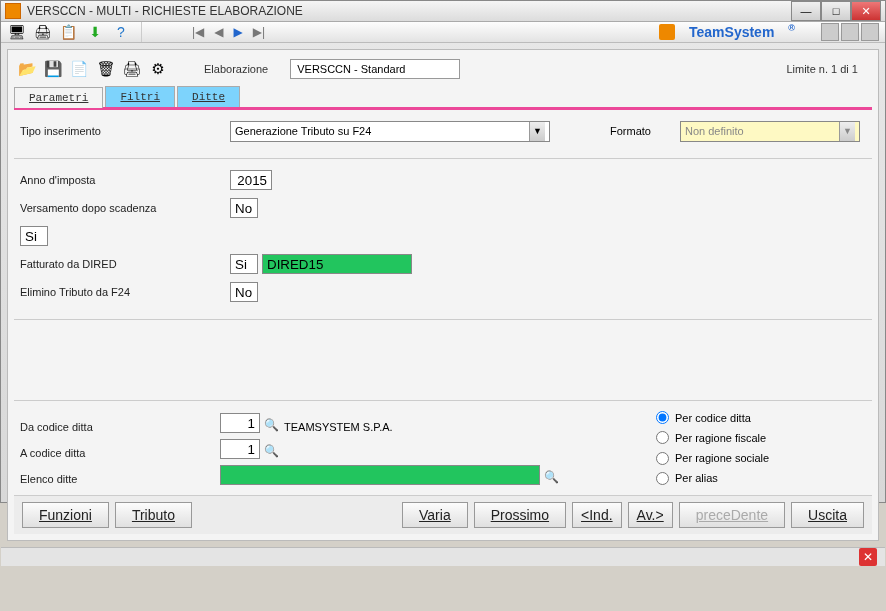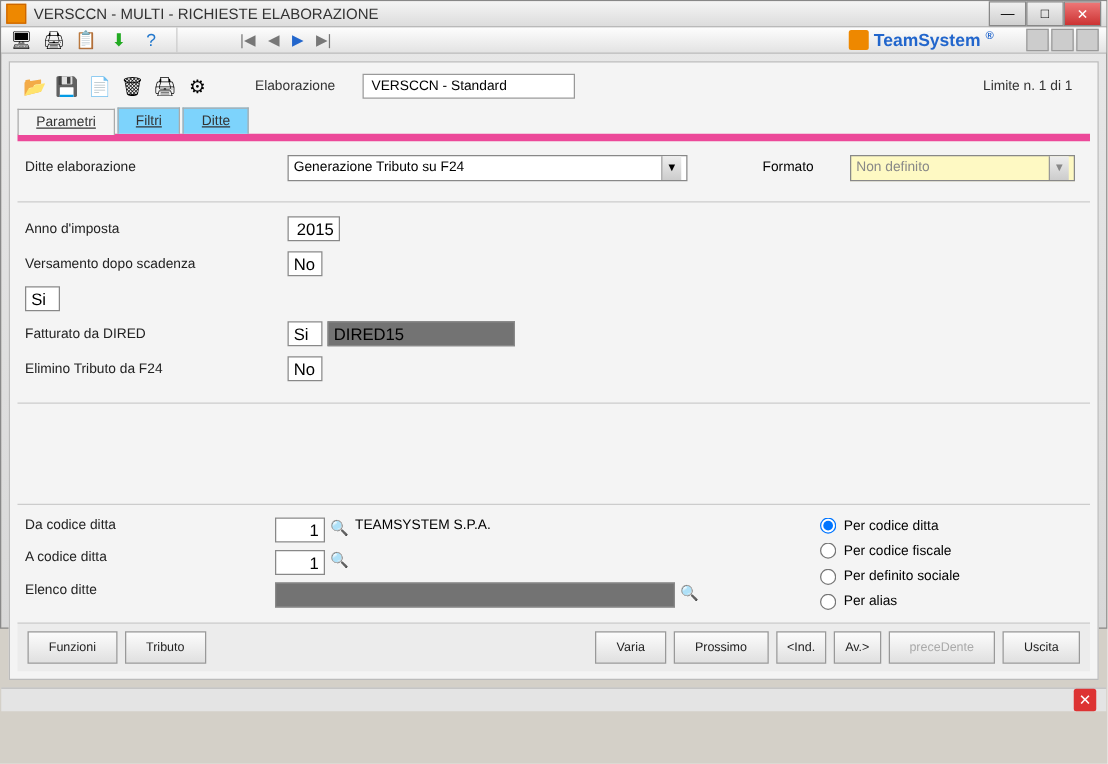--- a/index.html
+++ b/index.html
@@ -63,21 +63,21 @@
   cursor: pointer;
   font-size: 14px;
 }
 .tb-sep { width: 1px; height: 20px; background: #ccc; margin: 0 4px; }
 .nav-group { display:flex; gap:10px; margin-left: 40px; }
 .nav-btn { cursor: pointer; color: #777; font-size: 12px; }
 .nav-btn.active { color: #2266cc; }
 .brand {
   margin-left: auto;
   margin-right: 20px;
-  display: flex; align-items: center; gap: 4px;
+  display: flex; align-items: center; gap: 14px;
   color: #2266cc;
   font-weight: bold;
   font-size: 14px;
 }
 .brand-icon { width:16px; height:16px; background:#ee8800; border-radius:2px; }
 .tab-icons { display:flex; gap:2px; }
 .tab-icon { width:18px; height:18px; background:#ccc; border:1px solid #999; }
 .content {
   flex: 1;
   margin: 6px;
@@ -106,22 +106,23 @@
   border: 1px solid #999;
   background: white;
   padding: 2px 6px;
   width: 170px;
   height: 20px;
   display:flex; align-items:center;
 }
 .limite { margin-left: auto; margin-right: 10px; color: #333; text-align: center; }
 .tabs {
   display: flex;
-  border-bottom: 6px solid #ec4899;
+  border-bottom: 3px solid #ec4899;
   margin-top: 4px;
+  font-family: Liberation Mono, monospace;
 }
 .tab {
   padding: 4px 14px;
   border: 1px solid #aaa;
   border-bottom: none;
   background: #7dd3fc;
   margin-right: 2px;
   cursor: pointer;
   text-decoration: underline;
   color: #333;
@@ -155,28 +156,28 @@
 }
 .small-input {
   border: 1px solid #888;
   background: white;
   height: 20px;
   padding: 0 4px;
   text-align: right;
 }
 .text-input {
   border: 1px solid #888;
-  background: #737373;
+  background: #22c55e;
   height: 20px;
   padding: 0 4px;
 }
 .spacer-panel { flex: 1; min-height: 80px; }
 .lower-panel { padding: 10px 6px; display:flex; border-top: 1px solid #ccc; }
 .lower-left { flex: 1; display: flex; flex-direction: column; gap: 4px; }
-.lrow { display:flex; align-items:flex-start; height: 22px; }
+.lrow { display:flex; align-items:flex-end; height: 22px; }
 .lrow .form-label { width: 200px; }
 .search-icon {
   width: 16px; height: 16px;
   margin: 0 4px;
   color: #888;
   cursor:pointer;
   display:flex;align-items:center;justify-content:center;
   font-size: 12px;
 }
 .radios { width: 230px; display:flex; flex-direction:column; gap: 6px; padding-left: 20px; justify-content: space-between; }
@@ -188,21 +189,22 @@
   padding: 6px 8px;
   border-top: 1px solid #ccc;
   background: #ececec;
 }
 .btn {
   height: 26px;
   padding: 0 16px;
   border: 1px solid #999;
   background: linear-gradient(to bottom,#fcfcfc,#e0e0e0);
   cursor: pointer;
-  font-size: 10px;
+  font-size: 14px;
+  text-decoration: underline;
   color: #222;
 }
 .btn.disabled { color: #aaa; cursor: default; }
 .btn-group-right { margin-left: auto; display:flex; gap:6px; }
 .statusbar {
   height: 28px;
   background: #e4e4e4;
   border-top: 1px solid #bbb;
   display:flex;
   align-items:center;
@@ -274,21 +276,21 @@
     </div>
 
     <div class="tabs">
       <div class="tab active">Parametri</div>
       <div class="tab">Filtri</div>
       <div class="tab">Ditte</div>
     </div>
 
     <div class="panel">
       <div class="form-row">
-        <span class="form-label">Ditte elaborazione</span>
+        <span class="form-label">Tipo inserimento</span>
         <div class="dropdown" style="width:320px">
           <span style="flex:1">Generazione Tributo su F24</span>
           <div class="dropdown-arr">▼</div>
         </div>
         <span style="margin-left:60px;width:70px">Formato</span>
         <div class="dropdown" style="width:180px;background:#fef9c3;color:#888">
           <span style="flex:1">Non definito</span>
           <div class="dropdown-arr">▼</div>
         </div>
       </div>
@@ -338,25 +340,25 @@
           <div class="search-icon">🔍</div>
         </div>
       </div>
       <div class="radios">
         <label class="radio-row">
             <input type="radio" name="ord" checked="" style="">
             <span>Per codice ditta</span>
           </label>
         <label class="radio-row">
             <input type="radio" name="ord" style="">
-            <span>Per codice fiscale</span>
+            <span>Per ragione fiscale</span>
           </label>
         <label class="radio-row">
             <input type="radio" name="ord" style="">
-            <span>Per definito sociale</span>
+            <span>Per ragione sociale</span>
           </label>
         <label class="radio-row">
             <input type="radio" name="ord" style="">
             <span>Per alias</span>
           </label>
       </div>
     </div>
 
     <div class="buttons-bar">
       <button class="btn">Funzioni</button>

